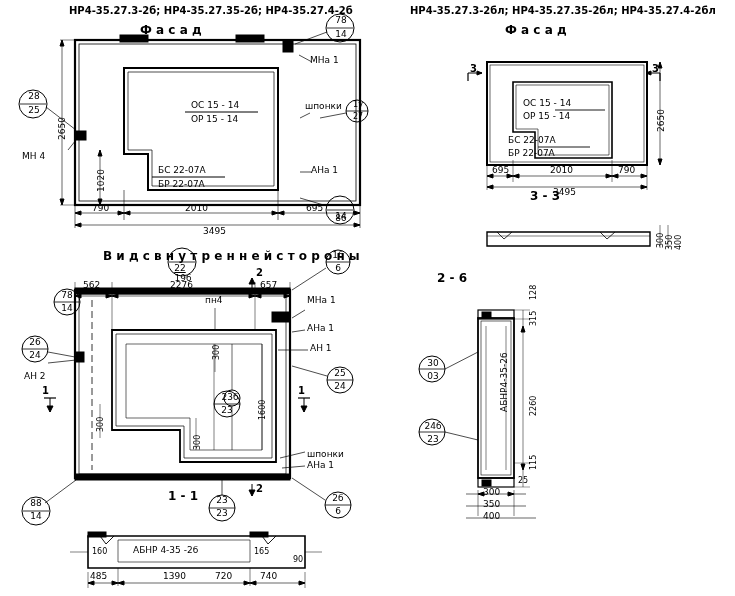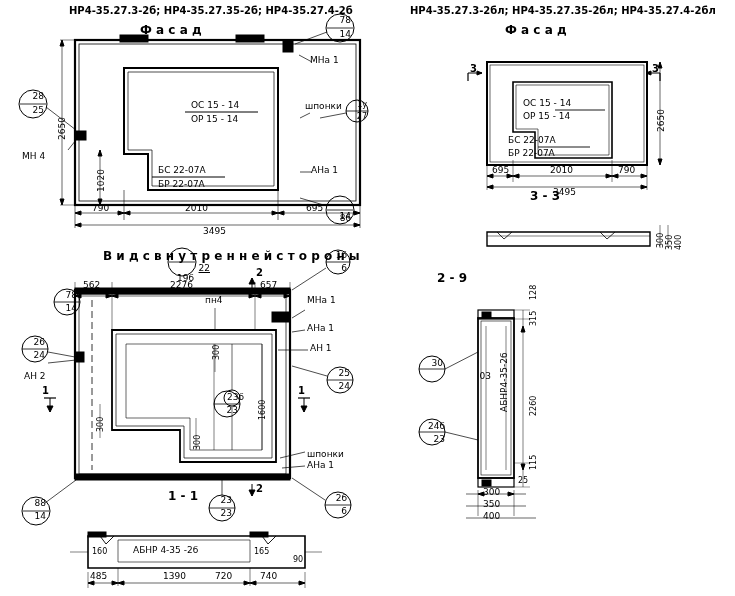--- a/index.html
+++ b/index.html
@@ -6,21 +6,21 @@
   body{width:735px;height:596px;position:relative;overflow:hidden;
        font-family:"DejaVu Sans", sans-serif;color:#000;}
   .dwg{position:absolute;left:0;top:0;width:735px;height:596px;}
   .lbl{position:absolute;white-space:nowrap;line-height:1;}
   .t8{font-size:8px;}
   .t9{font-size:9px;}
   .t10{font-size:10px;}
   .t12{font-size:12px;font-weight:bold;}
   .bold{font-weight:bold;}
   .vert{transform:rotate(-90deg);transform-origin:left top;}
-  .ctr{text-align:right;}
+  .ctr{text-align:center;}
 </style>
 </head>
 <body>
 
 <svg class="dwg" viewBox="0 0 735 596">
   <g fill="none" stroke="#000" stroke-width="1">
 
     <rect x="75" y="40" width="285" height="165" stroke-width="2.2"></rect>
     <rect x="79" y="44" width="277" height="157" stroke-width="0.8"></rect>
 
@@ -222,21 +222,21 @@
   </g>
 </svg>
 
 <div class="lbl t10 bold" style="left:30px;top:6px;margin-left:39px;">НР4-35.27.3-2б;  НР4-35.27.35-2б;  НР4-35.27.4-2б</div>
 <div class="lbl t10 bold" style="left:410px;top:6px;">НР4-35.27.3-2бл;  НР4-35.27.35-2бл;  НР4-35.27.4-2бл</div>
 
 <div class="lbl t12" style="left:140px;top:24px;">Ф а с а д</div>
 <div class="lbl t12" style="left:505px;top:24px;">Ф а с а д</div>
 <div class="lbl t12" style="left:103px;top:250px;">В и д  с  в н у т р е н н е й  с т о р о н ы</div>
 <div class="lbl t12" style="left:530px;top:190px;">3 - 3</div>
-<div class="lbl t12" style="left:437px;top:272px;">2 - 9</div>
+<div class="lbl t12" style="left:437px;top:272px;">2 - 6</div>
 <div class="lbl t12" style="left:168px;top:490px;">1 - 1</div>
 
 <div class="lbl t9" style="left:191px;top:101px;">ОС 15 - 14</div>
 <div class="lbl t9" style="left:191px;top:115px;">ОР 15 - 14</div>
 <div class="lbl t9" style="left:158px;top:166px;">БС 22-07А</div>
 <div class="lbl t9" style="left:158px;top:180px;">БР 22-07А</div>
 
 <div class="lbl t9 ctr" style="left:24px;top:92px;width:20px;">28</div>
 <div class="lbl t9 ctr" style="left:24px;top:106px;width:20px;">25</div>
 <div class="lbl t9 ctr" style="left:331px;top:16px;width:20px;">78</div>
@@ -267,21 +267,21 @@
 <div class="lbl t9" style="left:492px;top:166px;">695</div>
 <div class="lbl t9" style="left:550px;top:166px;">2010</div>
 <div class="lbl t9" style="left:618px;top:166px;">790</div>
 <div class="lbl t9" style="left:553px;top:188px;">3495</div>
 <div class="lbl t9 vert" style="left:657px;top:132px;">2650</div>
 <div class="lbl t8 vert" style="left:657px;top:248px;">300</div>
 <div class="lbl t8 vert" style="left:666px;top:250px;">350</div>
 <div class="lbl t8 vert" style="left:675px;top:250px;">400</div>
 
 <div class="lbl t9 ctr" style="left:172px;top:250px;width:22px;margin-top:24px;">19б</div>
-<div class="lbl t9 ctr" style="left:188px;top:264px;width:22px;text-decoration:underline;">22</div>
+<div class="lbl t9 ctr" style="left:169px;top:264px;width:22px;text-decoration:underline;">22</div>
 <div class="lbl t9 ctr" style="left:329px;top:251px;width:18px;">1б</div>
 <div class="lbl t9 ctr" style="left:329px;top:264px;width:18px;">6</div>
 <div class="lbl t9 ctr" style="left:57px;top:291px;width:20px;">78</div>
 <div class="lbl t9 ctr" style="left:57px;top:304px;width:20px;">14</div>
 <div class="lbl t9 ctr" style="left:25px;top:338px;width:20px;">26</div>
 <div class="lbl t9 ctr" style="left:25px;top:351px;width:20px;">24</div>
 <div class="lbl t9 ctr" style="left:330px;top:369px;width:20px;">25</div>
 <div class="lbl t9 ctr" style="left:330px;top:382px;width:20px;">24</div>
 <div class="lbl t9 ctr" style="left:216px;top:393px;width:28px;">23б</div>
 <div class="lbl t9 ctr" style="left:216px;top:406px;width:22px;">23</div>
@@ -307,21 +307,21 @@
 <div class="lbl t8 vert" style="left:259px;top:420px;">1600</div>
 <div class="lbl t8 vert" style="left:194px;top:450px;">300</div>
 <div class="lbl t8 vert" style="left:97px;top:432px;">300</div>
 
 <div class="lbl t10 bold" style="left:42px;top:386px;">1</div>
 <div class="lbl t10 bold" style="left:298px;top:386px;">1</div>
 <div class="lbl t10 bold" style="left:256px;top:268px;">2</div>
 <div class="lbl t10 bold" style="left:256px;top:484px;">2</div>
 
 <div class="lbl t9 ctr" style="left:423px;top:359px;width:20px;">30</div>
-<div class="lbl t9 ctr" style="left:423px;top:372px;width:20px;margin-left:48px;">03</div>
+<div class="lbl t9 ctr" style="left:423px;top:372px;width:20px;">03</div>
 <div class="lbl t9 ctr" style="left:421px;top:422px;width:24px;">24б</div>
 <div class="lbl t9 ctr" style="left:421px;top:435px;width:24px;">23</div>
 <div class="lbl t9 vert" style="left:500px;top:412px;">АБНР4-35-2б</div>
 <div class="lbl t8 vert" style="left:530px;top:300px;">128</div>
 <div class="lbl t8 vert" style="left:530px;top:326px;">315</div>
 <div class="lbl t8 vert" style="left:530px;top:416px;">2260</div>
 <div class="lbl t8 vert" style="left:530px;top:470px;">115</div>
 <div class="lbl t8" style="left:518px;top:477px;">25</div>
 <div class="lbl t9" style="left:483px;top:488px;">300</div>
 <div class="lbl t9" style="left:483px;top:500px;">350</div>

